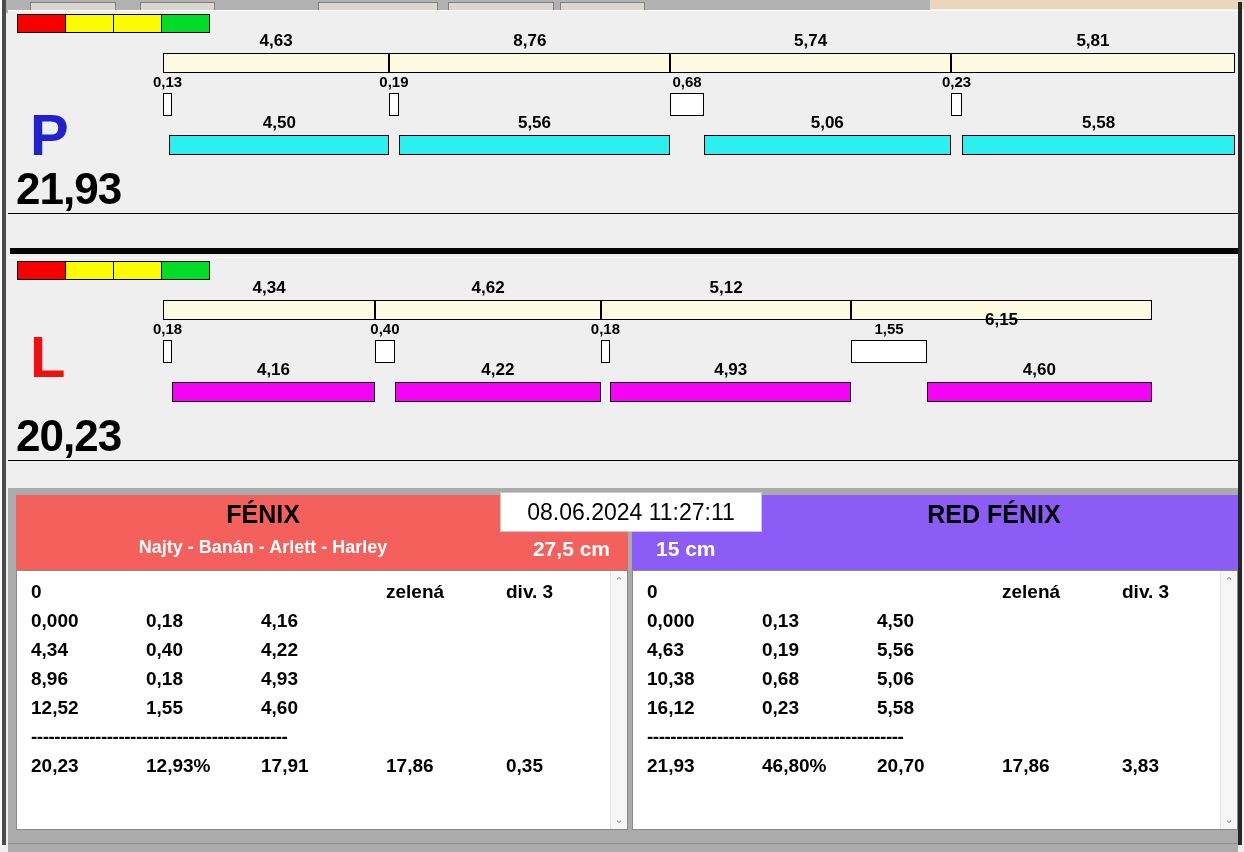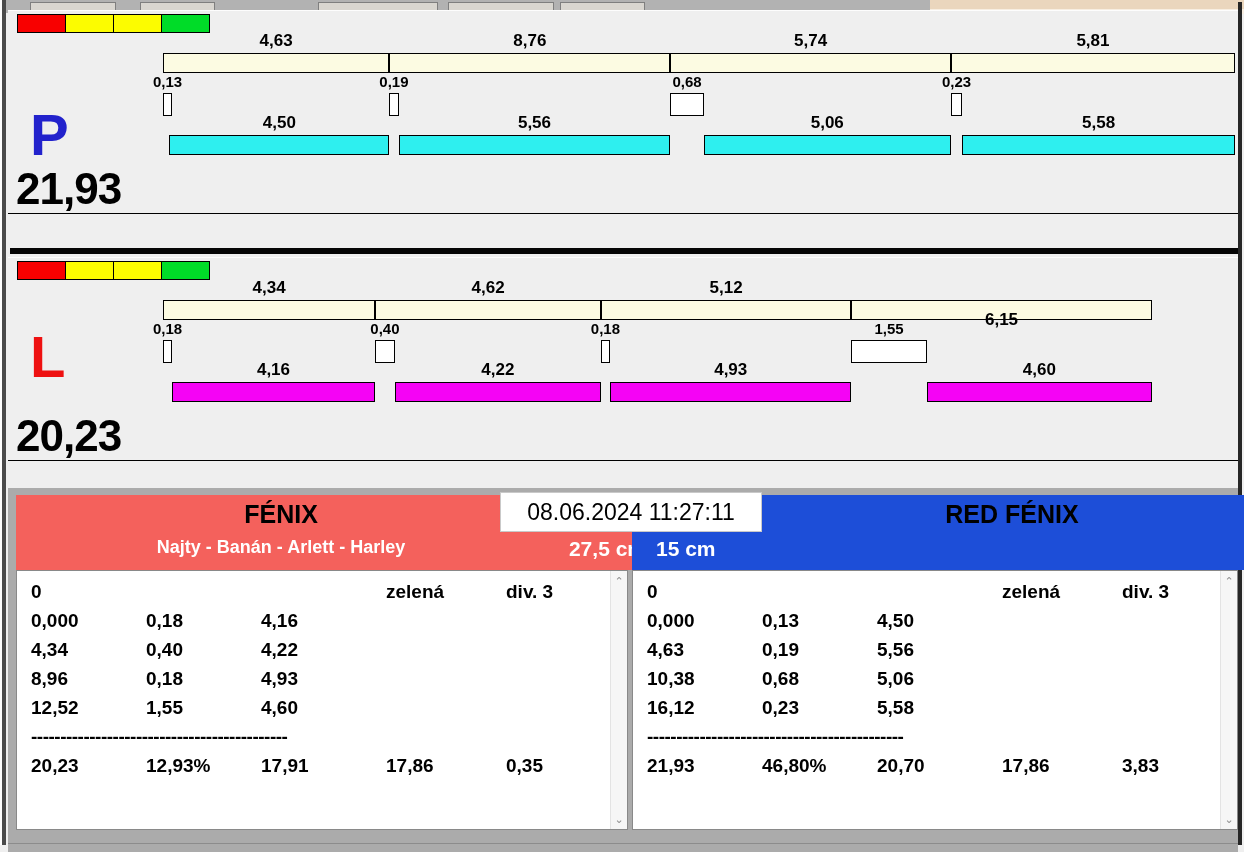--- a/index.html
+++ b/index.html
@@ -40,21 +40,21 @@
   .tick-label{position:absolute;transform:translateX(-50%);font-weight:bold;font-size:15px;color:#000;white-space:nowrap;line-height:1;}
 
   
   .bottom{position:absolute;left:8px;top:488px;width:1230px;height:364px;background:#ABABAB;}
   .bottom-divider{position:absolute;left:0;top:355px;width:1230px;height:1px;background:#8C8C8C;}
 
   .team-panel{position:absolute;top:7px;height:335px;}
   .team-panel.side-left{left:8px;width:612px;}
   .team-panel.side-right{left:624px;width:606px;}
 
-  .team-header{position:relative;width:100%;height:75px;padding-left:36px;}
+  .team-header{position:relative;width:100%;height:75px;}
   .names-zone{position:absolute;top:0;bottom:0;}
   .side-left .names-zone{left:0;right:118px;}
   .side-right .names-zone{left:118px;right:0;}
   .team-title{position:absolute;left:0;right:0;top:5px;text-align:center;font-size:25px;font-weight:bold;color:#000;}
   .team-dogs{position:absolute;left:0;right:0;top:42px;text-align:center;font-size:18px;font-weight:bold;color:#FFF;}
   .size-label{position:absolute;bottom:9px;font-size:21px;font-weight:bold;color:#FFF;}
   .side-left .size-label{right:18px;}
   .side-right .size-label{left:24px;}
 
   .text-area{position:relative;width:100%;height:260px;background:#FFFFFF;border:1px solid #898989;box-sizing:border-box;overflow:hidden;}
@@ -217,21 +217,21 @@
           </div>
         </div>
       <div class="vscroll">
         <div class="arr up">⌃</div>
         <div class="arr down">⌄</div>
       </div>
     </div>
   </div>
 
   <div class="team-panel side-right">
-    <div class="team-header" style="background: #1d4ed8;">
+    <div class="team-header" style="background: #8b5cf6;">
       <div class="names-zone">
         <div class="team-title">RED FÉNIX</div>
       </div>
       <div class="size-label">15 cm</div>
     </div>
     <div class="text-area">
       <div class="rows">
           <div class="trow">
             <span>0</span>
             <span></span>

